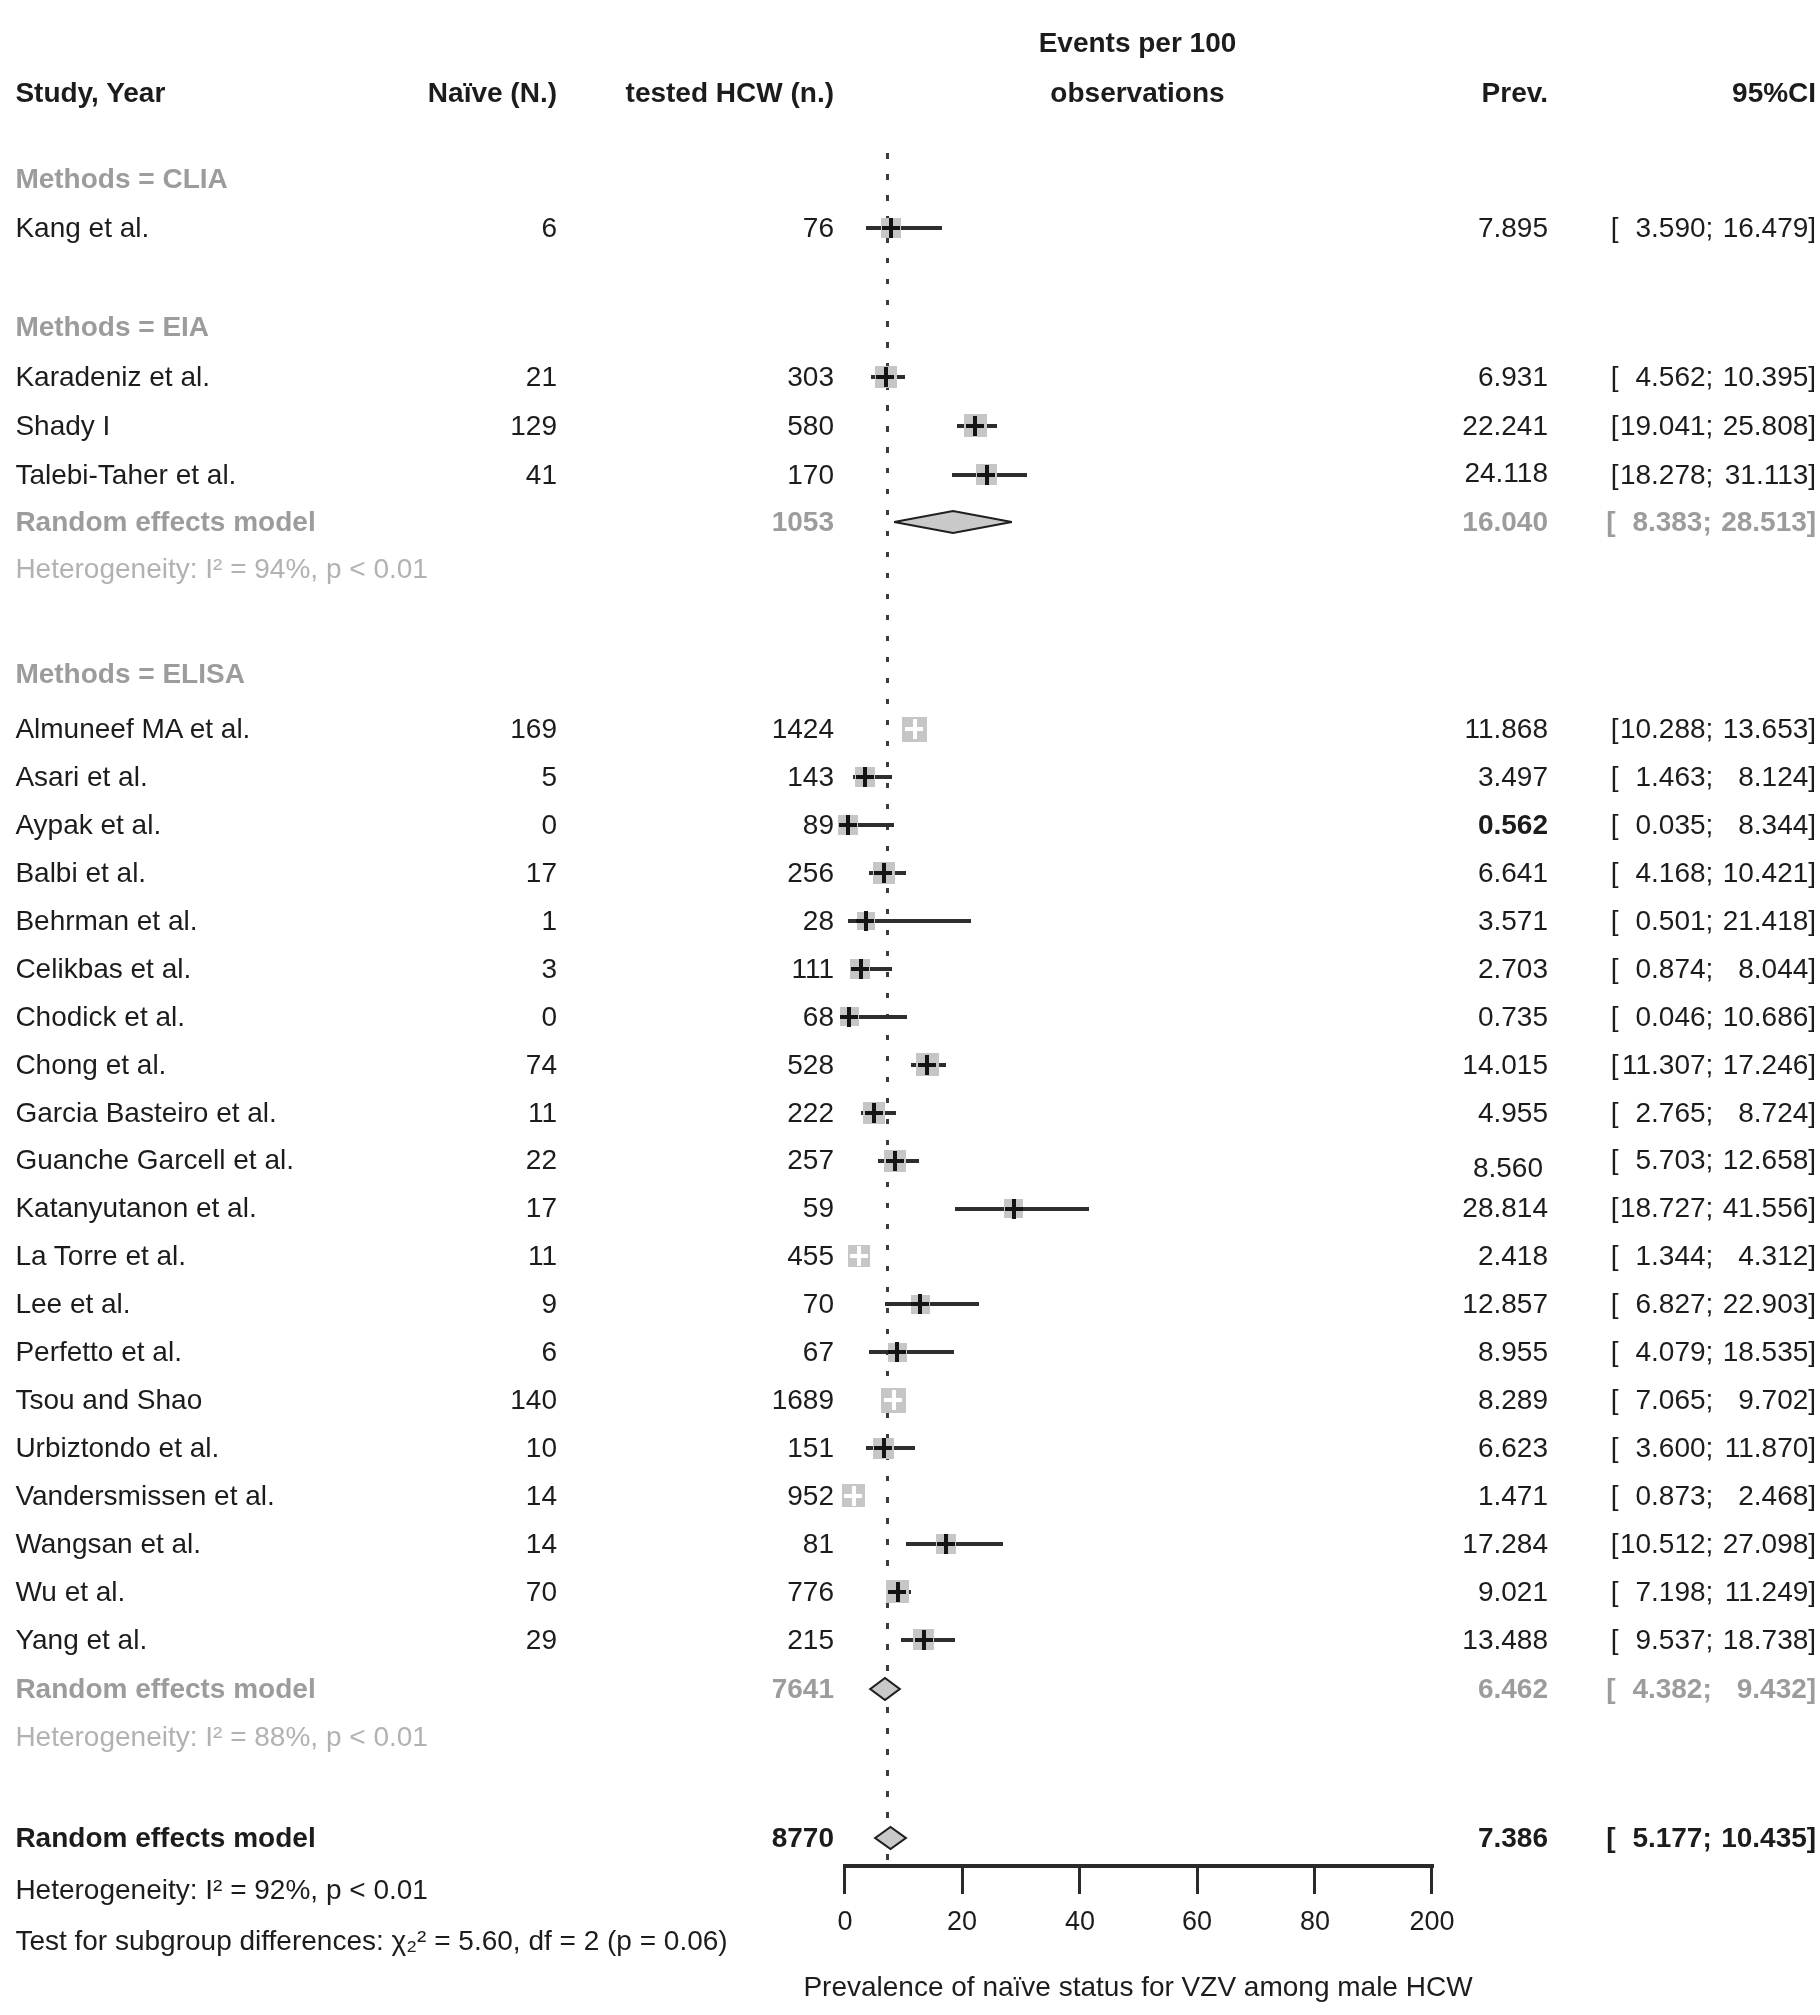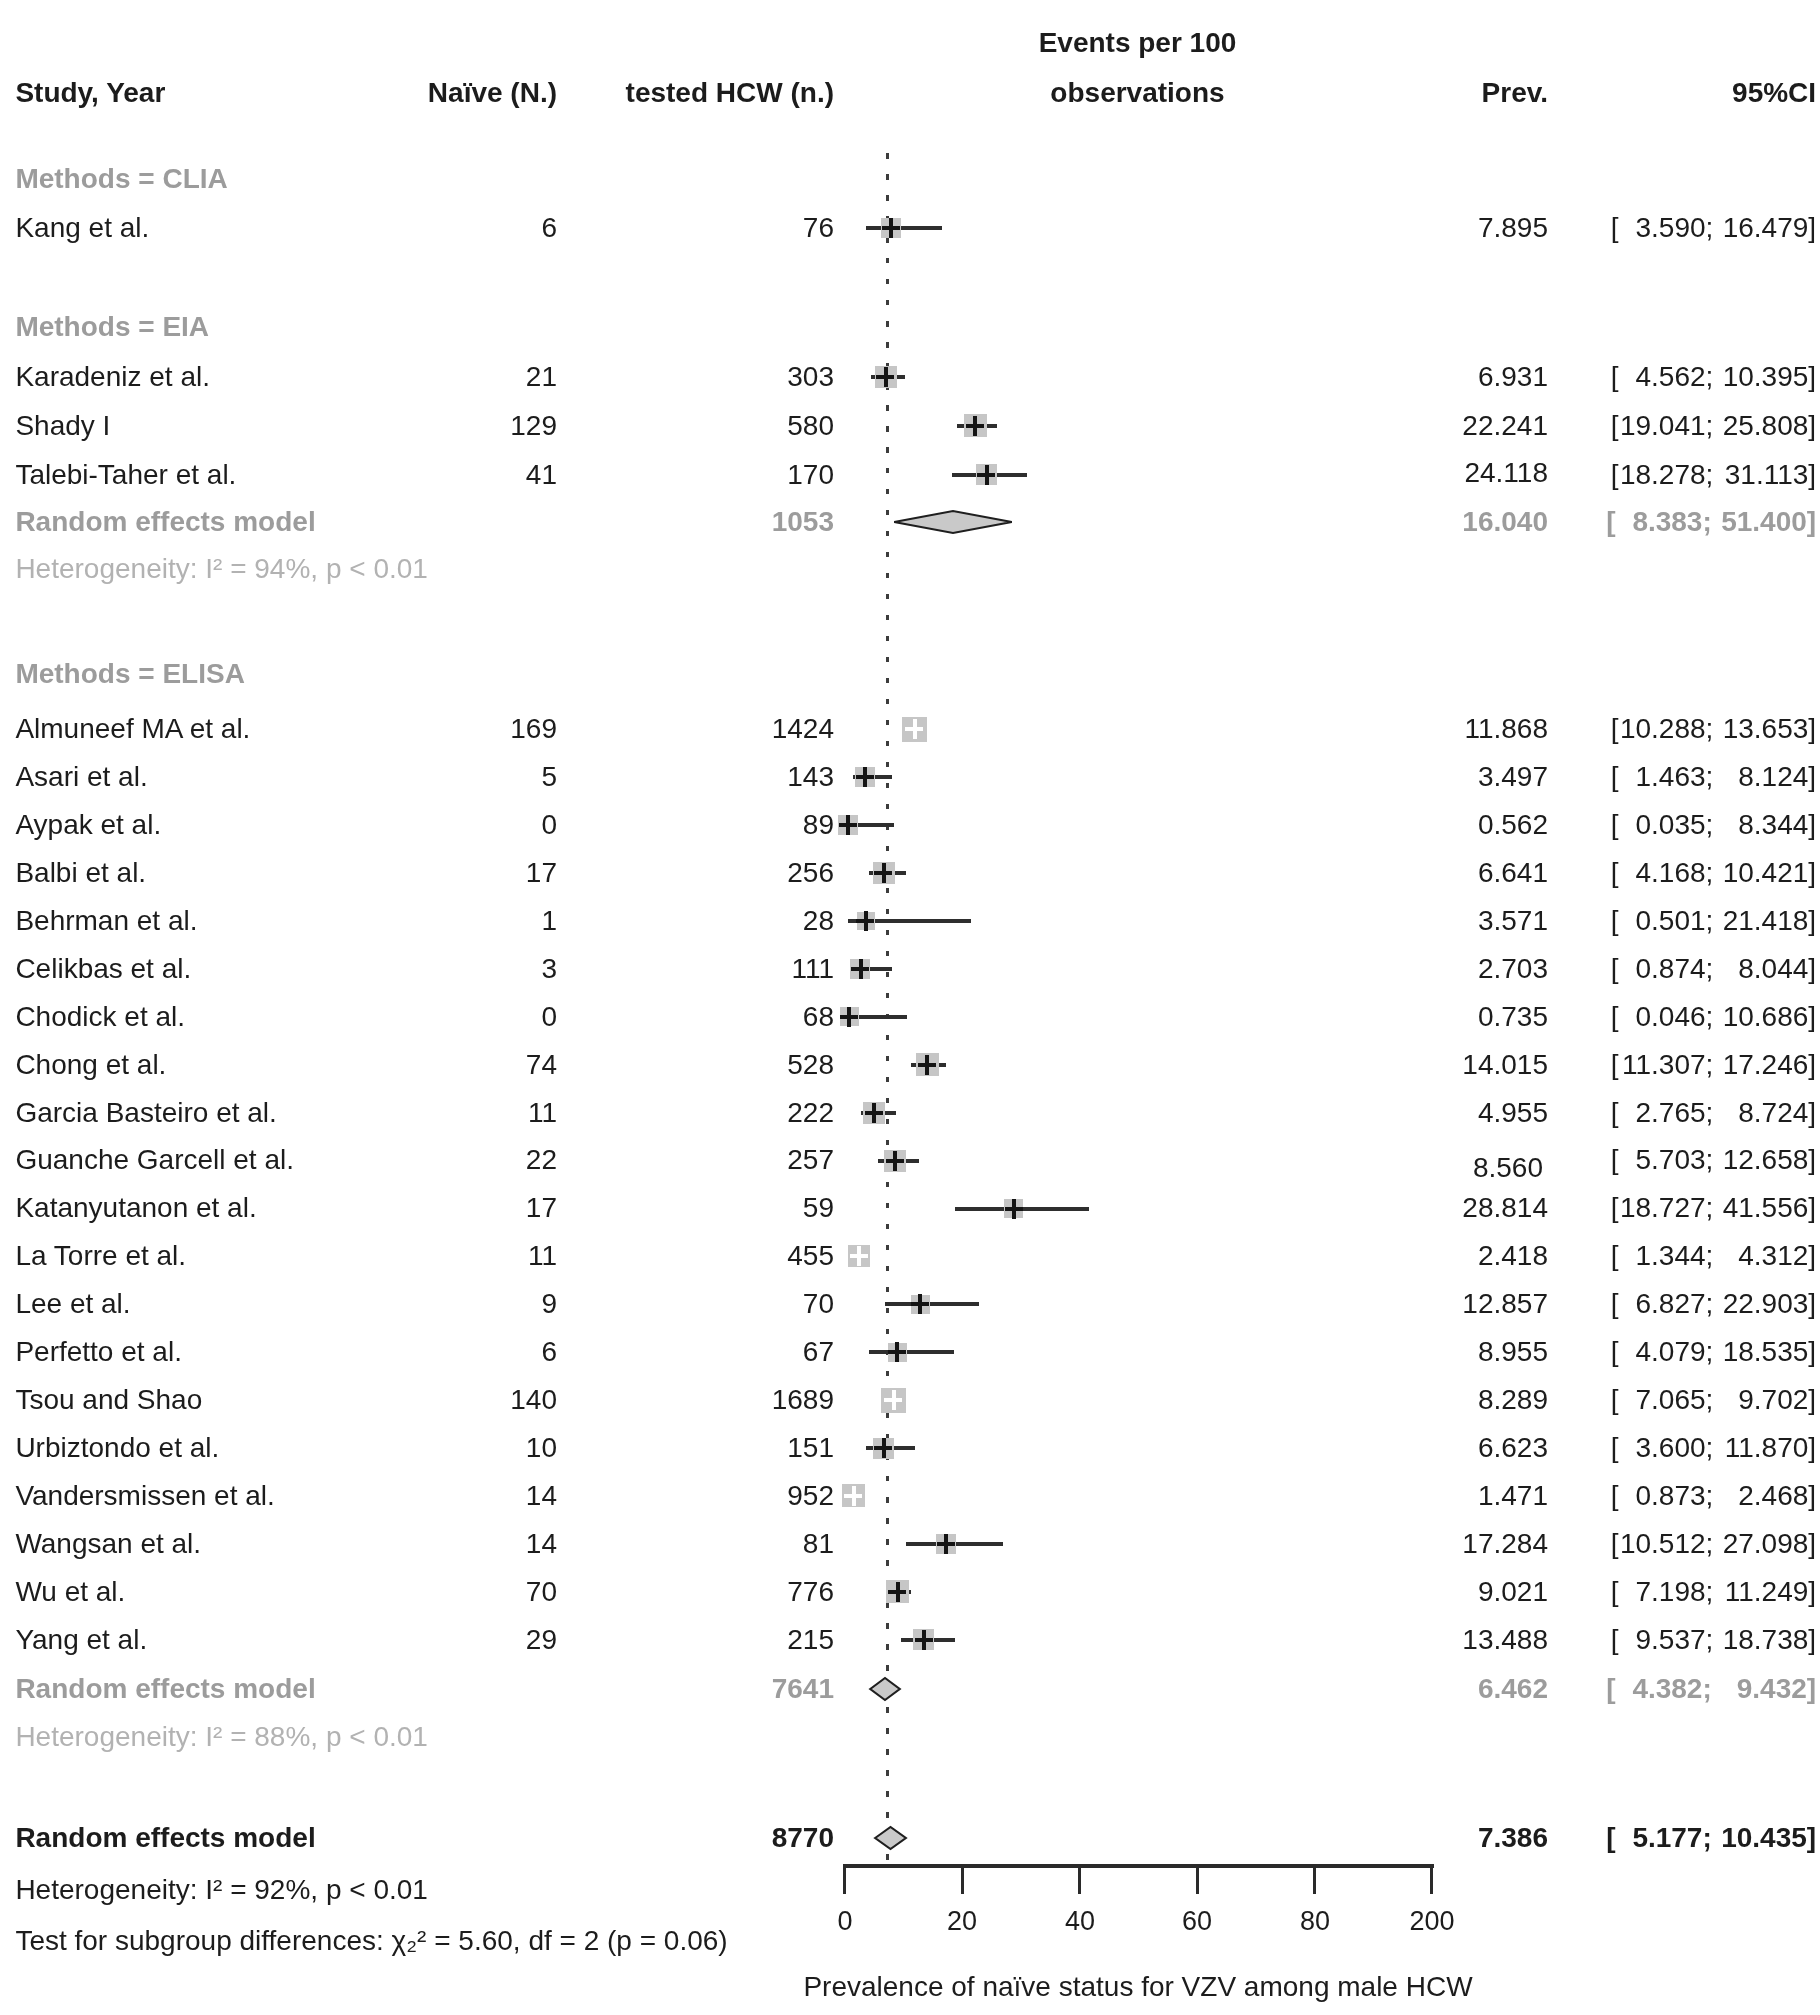--- a/index.html
+++ b/index.html
@@ -92,21 +92,21 @@
       <div class="cell r" style="top: 456px; right: 987px;">170</div>
       <div class="cell r" style="top: 454px; right: 273px;">24.118</div>
       <div class="cell r" style="top: 456px; right: 4.9px;"><span>[</span><span class="ci-lo">18.278</span><span>;</span><span class="ci-hi">31.113</span><span>]</span></div>
       <div class="ciline" style="left: 952px; width: 75px; top: 473px;"></div>
       <div class="sq" style="left: 976px; top: 464px; width: 21px; height: 21px;"></div>
       <div class="plush" style="left: 977px; top: 473px; width: 18.4px;"></div>
       <div class="plusv" style="left: 985px; top: 465px; height: 19.7px;"></div>
       <div class="cell b gray" style="top: 503px; left: 15.4px;">Random effects model</div>
       <div class="cell b gray r" style="top: 503px; right: 987px;">1053</div>
       <div class="cell b gray r" style="top: 503px; right: 273px;">16.040</div>
-      <div class="cell b gray r" style="top: 503px; right: 4.9px;"><span>[</span><span class="ci-lo">8.383</span><span>;</span><span class="ci-hi">51.400</span><span>]</span></div>
+      <div class="cell b gray r" style="top: 503px; right: 4.9px;"><span>[</span><span class="ci-lo">8.383</span><span>;</span><span class="ci-hi">28.513</span><span>]</span></div>
       <svg width="118" height="22" style="left: 894px; top: 511px;" viewBox="0 0 192.438 36">
         <polygon points="0,18 96.22140000000002,0 192.44280000000003,18 96.22140000000002,36" fill="#c9c9c9" stroke="#1f1f1f" stroke-width="3.5"></polygon>
       </svg>
       <div class="cell lgray" style="top: 550px; left: 15.4px;">Heterogeneity: I² = 94%, p &lt; 0.01</div>
       <div class="cell b gray" style="top: 655px; left: 15.4px;">Methods = ELISA</div>
       <div class="cell " style="top: 710px; left: 15.4px;">Almuneef MA et al.</div>
       <div class="cell r" style="top: 710px; right: 1264px;">169</div>
       <div class="cell r" style="top: 710px; right: 987px;">1424</div>
       <div class="cell r" style="top: 710px; right: 273px;">11.868</div>
       <div class="cell r" style="top: 710px; right: 4.9px;"><span>[</span><span class="ci-lo">10.288</span><span>;</span><span class="ci-hi">13.653</span><span>]</span></div>
@@ -119,21 +119,21 @@
       <div class="cell r" style="top: 758px; right: 987px;">143</div>
       <div class="cell r" style="top: 758px; right: 273px;">3.497</div>
       <div class="cell r" style="top: 758px; right: 4.9px;"><span>[</span><span class="ci-lo">1.463</span><span>;</span><span class="ci-hi">8.124</span><span>]</span></div>
       <div class="ciline" style="left: 853px; width: 39px; top: 775px;"></div>
       <div class="sq" style="left: 855px; top: 767px; width: 20px; height: 20px;"></div>
       <div class="plush" style="left: 856px; top: 775px; width: 18.4px;"></div>
       <div class="plusv" style="left: 863px; top: 767px; height: 19.7px;"></div>
       <div class="cell " style="top: 806px; left: 15.4px;">Aypak et al.</div>
       <div class="cell r" style="top: 806px; right: 1264px;">0</div>
       <div class="cell r" style="top: 806px; right: 987px;">89</div>
-      <div class="cell r" style="top: 806px; right: 273px;">0.562</div>
+      <div class="cell r" style="top: 806px; right: 273px; font-weight: bold;">0.562</div>
       <div class="cell r" style="top: 806px; right: 4.9px;"><span>[</span><span class="ci-lo">0.035</span><span>;</span><span class="ci-hi">8.344</span><span>]</span></div>
       <div class="ciline" style="left: 845px; width: 49px; top: 823px;"></div>
       <div class="sq" style="left: 838px; top: 815px; width: 19.7px; height: 19.7px;"></div>
       <div class="plush" style="left: 839px; top: 823px; width: 18.4px;"></div>
       <div class="plusv" style="left: 846px; top: 815px; height: 19.7px;"></div>
       <div class="cell " style="top: 854px; left: 15.4px;">Balbi et al.</div>
       <div class="cell r" style="top: 854px; right: 1264px;">17</div>
       <div class="cell r" style="top: 854px; right: 987px;">256</div>
       <div class="cell r" style="top: 854px; right: 273px;">6.641</div>
       <div class="cell r" style="top: 854px; right: 4.9px;"><span>[</span><span class="ci-lo">4.168</span><span>;</span><span class="ci-hi">10.421</span><span>]</span></div>

